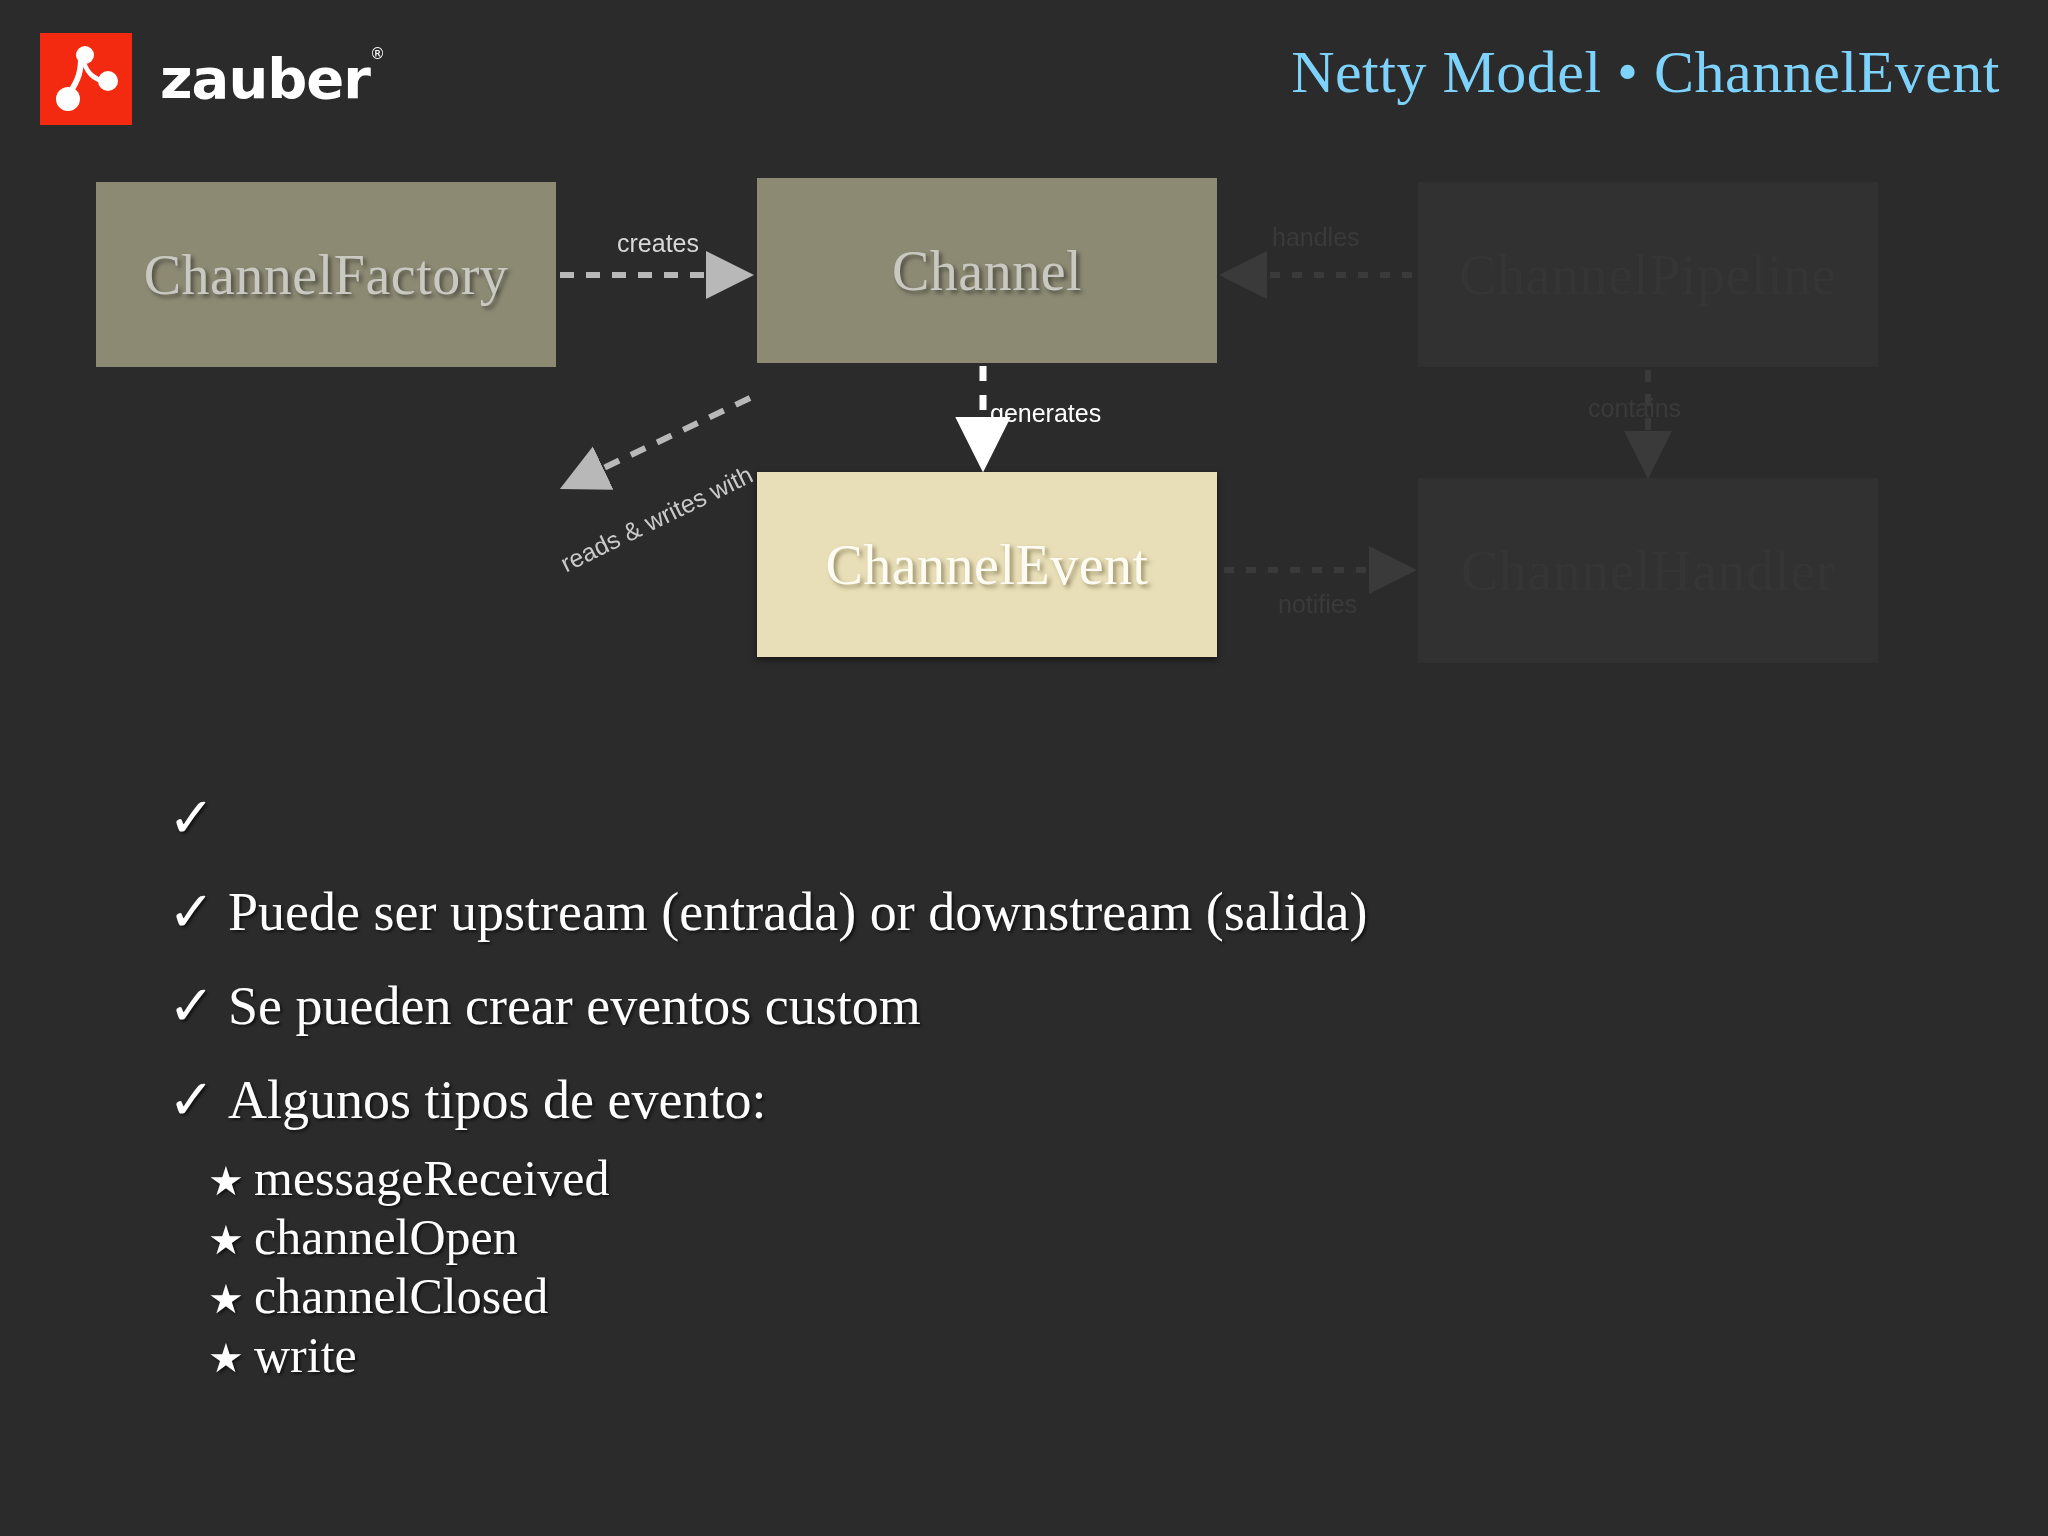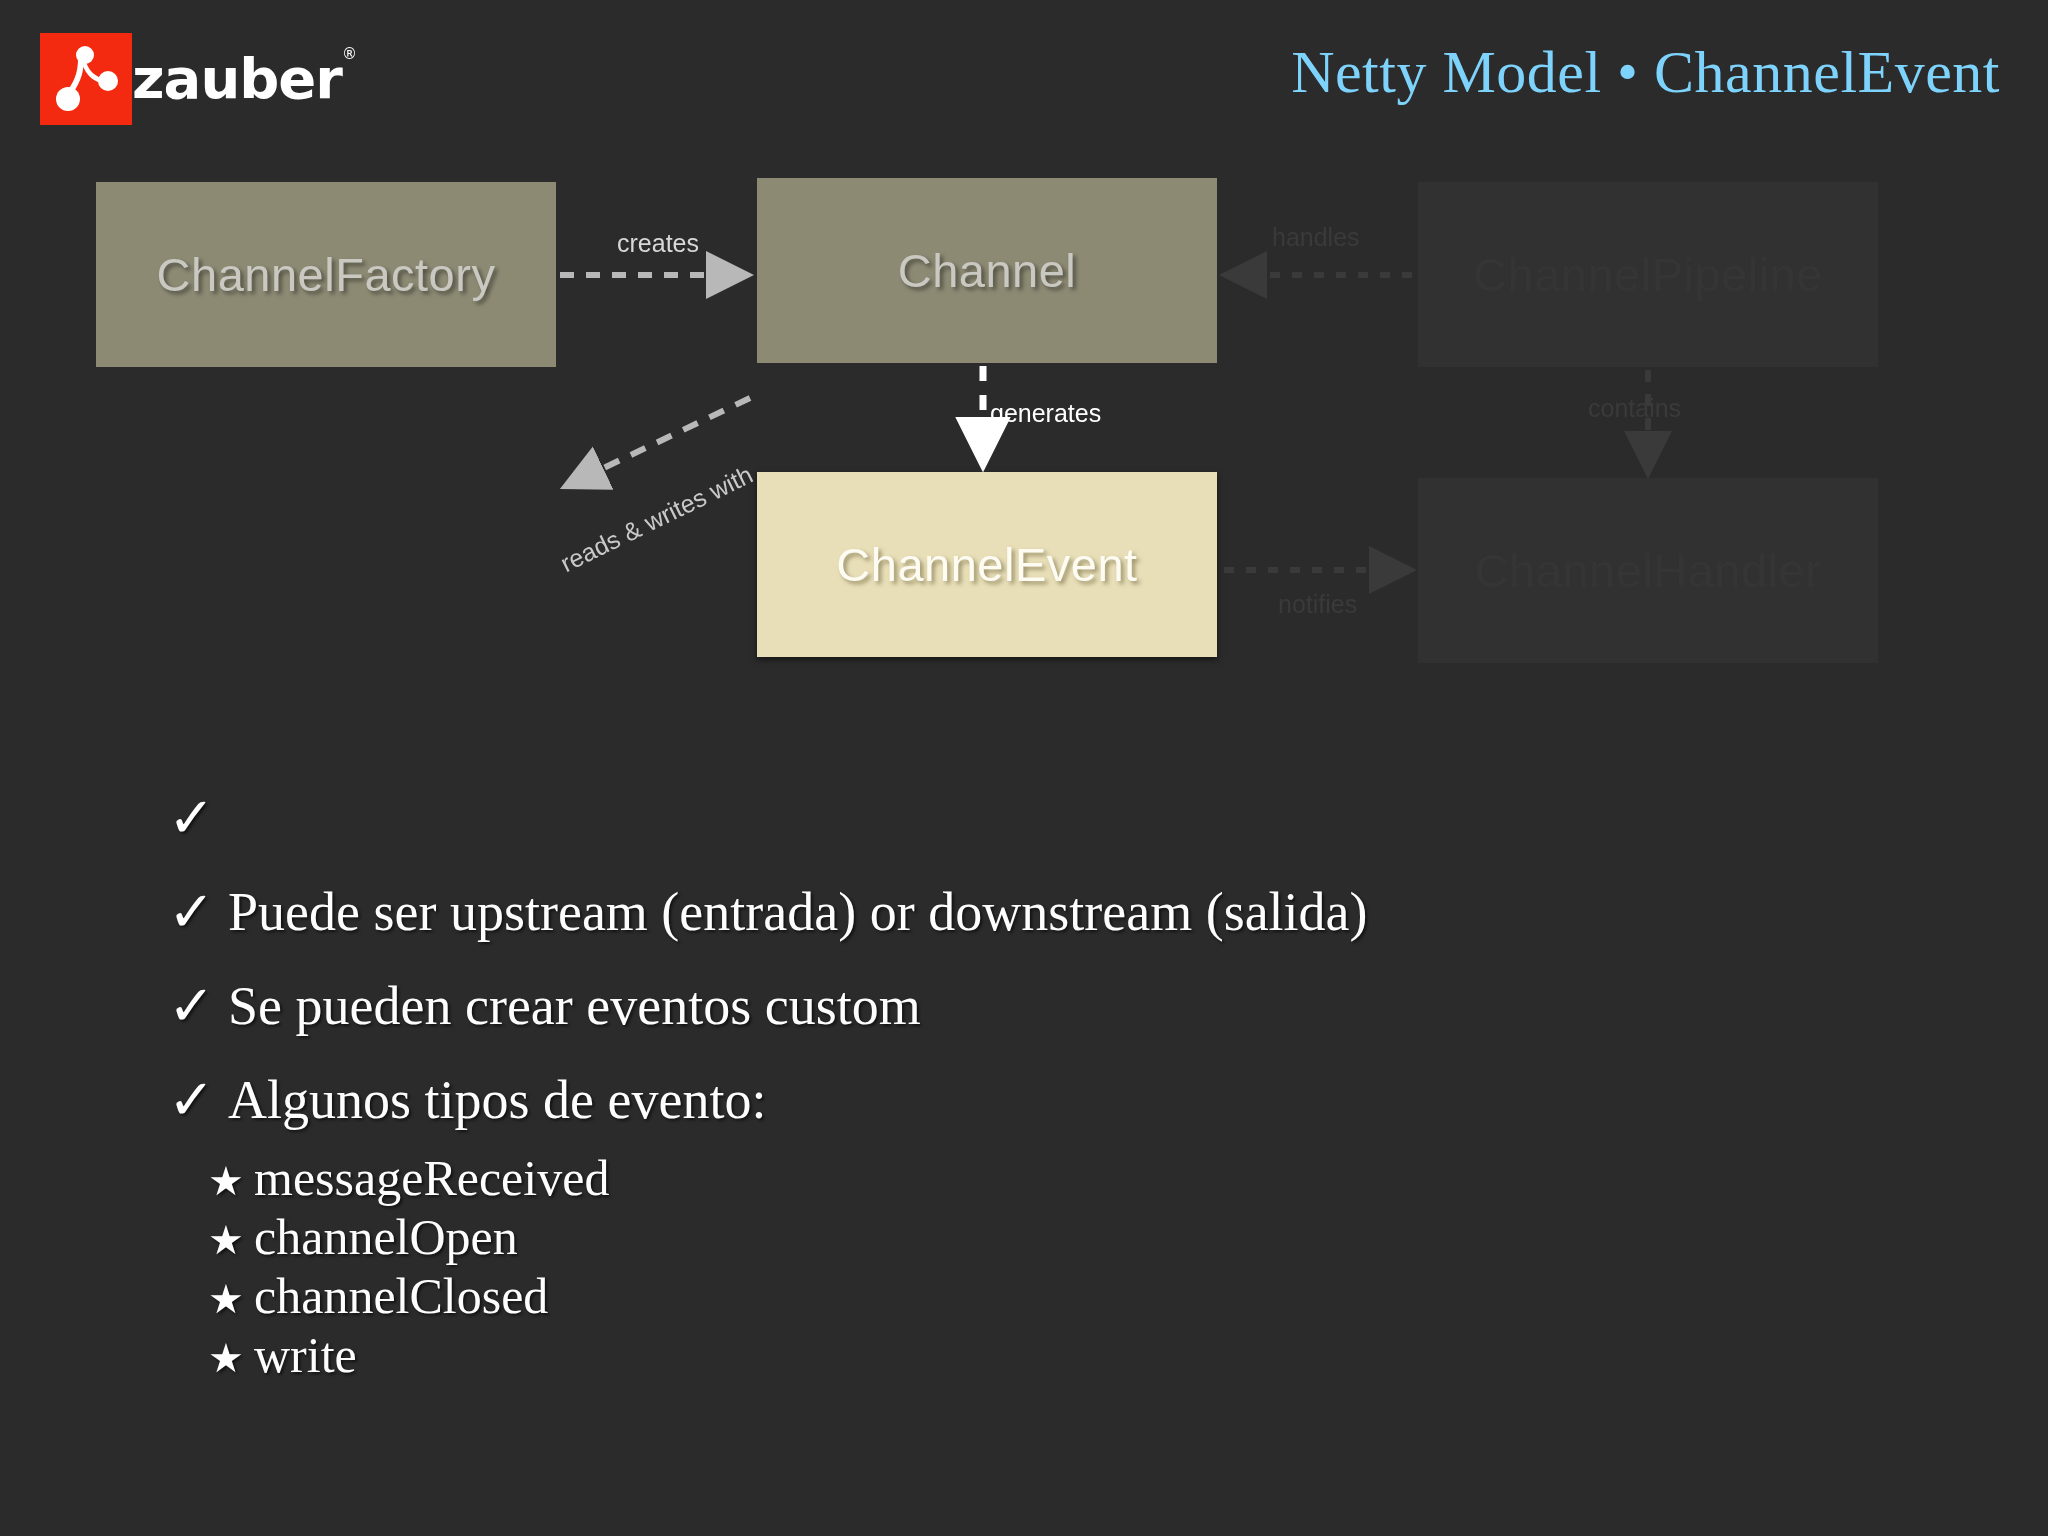--- a/index.html
+++ b/index.html
@@ -21,20 +21,21 @@
     top: 0; left: 0;
     width: 2048px;
     height: 150px;
   }
   #brand {
     position: absolute;
     left: 40px;
     top: 33px;
     display: flex;
     align-items: center;
+    gap: 28px;
   }
   #logo-mark {
     width: 92px;
     height: 92px;
     background: #f42a10;
     position: relative;
     flex: 0 0 auto;
   }
   #logo-mark svg { display: block; }
   #brand-name {
@@ -74,23 +75,24 @@
   }
   .node {
     position: absolute;
     display: flex;
     align-items: center;
     justify-content: center;
     box-sizing: border-box;
     font-family: "Liberation Sans", sans-serif;
   }
   .node-label {
-    font-size: 47px;
+    font-size: 56px;
     letter-spacing: 0.5px;
     text-shadow: 3px 3px 4px rgba(0,0,0,0.45);
+    font-family: Liberation Serif, serif;
   }
   .node.active {
     background: #8d8a74;
   }
   .node.active .node-label {
     color: #c9c9c2;
   }
   .node.highlight {
     background: #e8dfb8;
     box-shadow: 0 3px 6px rgba(0,0,0,0.5);

